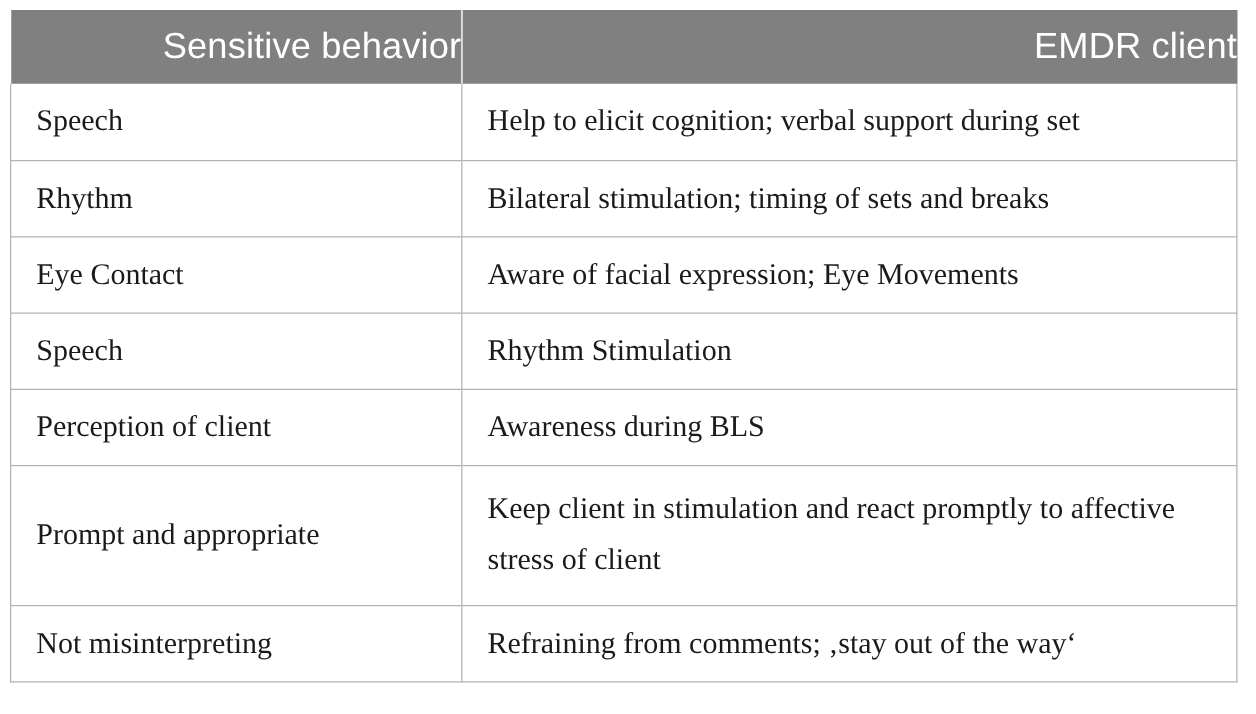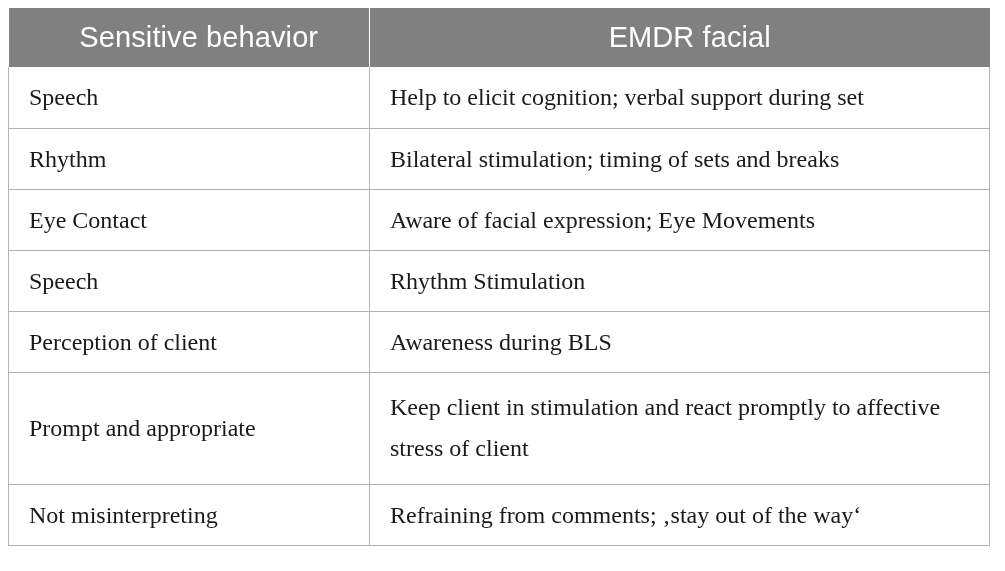--- a/index.html
+++ b/index.html
@@ -33,21 +33,21 @@
   col.col-right { width: 620px; }
 
   
   thead tr.header-row th {
     background: #808080;
     color: #ffffff;
     font-family: "Liberation Sans", sans-serif;
     font-weight: 400;
     font-size: 29px;
     line-height: 1.05;
-    text-align: center;
+    text-align: right;
     padding: 14px 0 15px 20px;
     border: none;
     vertical-align: middle;
     letter-spacing: 0.1px;
   }
   thead tr.header-row th.th-left {
     border-right: 1px solid #ffffff;
   }
 
   
@@ -85,21 +85,21 @@
 
 <div class="table-wrap">
   <table class="data-table">
     <colgroup>
       <col class="col-left">
       <col class="col-right">
     </colgroup>
     <thead>
       <tr class="header-row">
         <th class="th-left">Sensitive behavior</th>
-        <th class="th-right">EMDR facial</th>
+        <th class="th-right">EMDR client</th>
       </tr>
     </thead>
     <tbody>
       <tr class="body-row">
         <td>Speech</td>
         <td>Help to elicit cognition; verbal support during set</td>
       </tr>
       <tr class="body-row">
         <td>Rhythm</td>
         <td>Bilateral stimulation; timing of sets and breaks</td>

